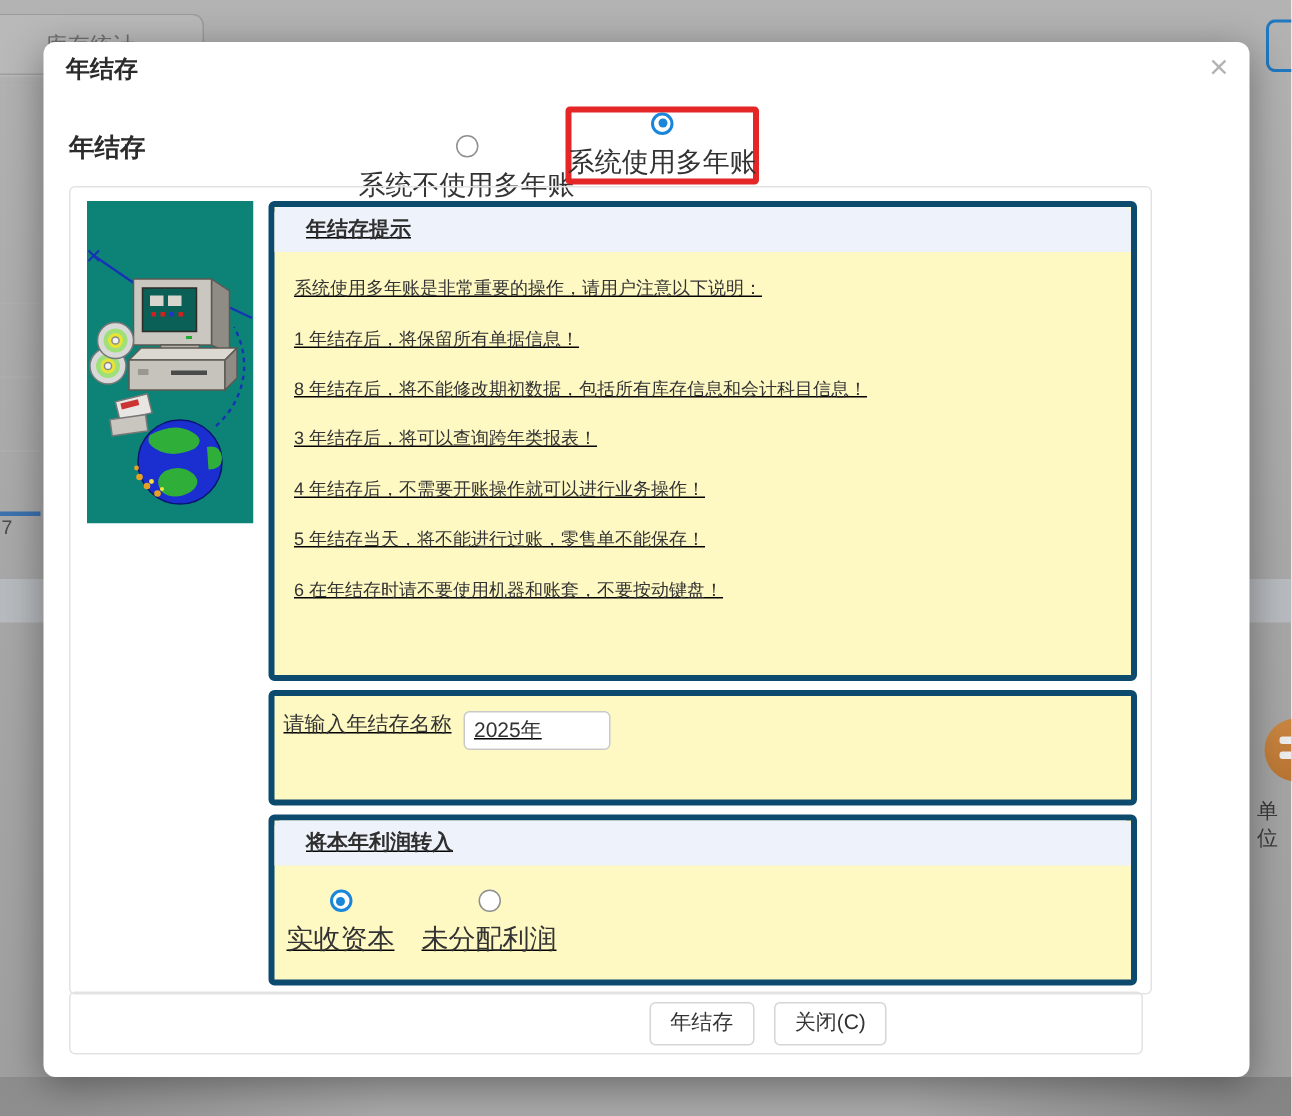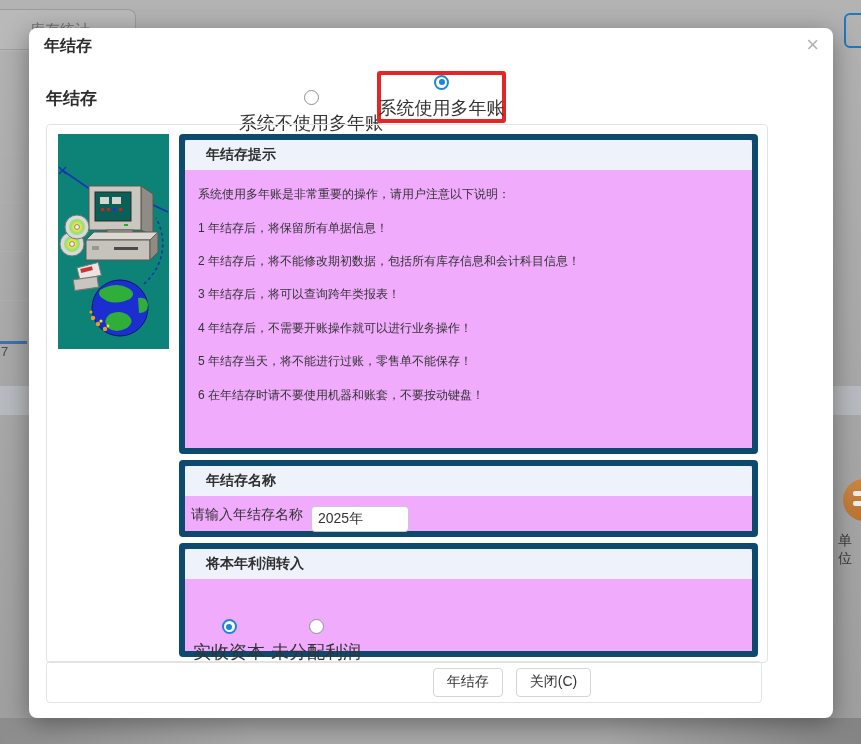--- a/index.html
+++ b/index.html
@@ -41,32 +41,32 @@
                     border-radius:50%;background:#1a86d9;}
   .radio-no{position:absolute;left:210px;top:62px;}
   .red-box{position:absolute;left:348px;top:43px;width:121px;height:44px;border:4px solid #e42626;
            border-radius:3px;display:flex;align-items:center;justify-content:center;}
 
   .content-box{position:absolute;left:17px;top:96px;width:722px;height:539px;
                border:1px solid #e3e3e3;border-radius:4px;box-sizing:border-box;}
   .clipart{position:absolute;left:11px;top:9px;width:111px;height:215px;}
 
   .sections{position:absolute;left:132px;top:9px;width:579px;}
-  .section{border:6px solid #0c4a6e;border-radius:4px;box-sizing:border-box;background:#f0abfc;}
+  .section{border:4px solid #0c4a6e;border-radius:4px;box-sizing:border-box;background:#fef9c3;text-decoration:underline;}
   .sec-header{height:30px;background:#edf2fb;display:flex;align-items:center;padding-left:21px;
               font-weight:bold;font-size:14px;color:#2f2f2f;border-radius:4px 4px 0 0;}
   .sec-prompt{height:320px;margin-bottom:6px;}
   .sec-prompt .sec-body{padding:8px 10px 0 13px;}
   .tip-line{height:33.4px;display:flex;align-items:center;font-size:12px;color:#333;}
   .sec-name{height:77px;margin-bottom:6px;}
   .sec-name .sec-body{display:flex;gap:8px;padding:10px 0 0 6px;font-size:14px;color:#333;}
   .name-input{width:84px;height:24px;border:1px solid #c9c9c9;border-radius:4px;padding:0 6px;
               font-size:14px;color:#333;font-family:inherit;}
   .sec-profit{height:114px;}
-  .sec-profit .sec-body{display:flex;align-items:center;gap:6px;padding:40px 0 0 8px;}
+  .sec-profit .sec-body{display:flex;align-items:center;gap:18px;padding:16px 0 0 8px;}
 
   .footer{position:absolute;left:17px;top:633px;width:716px;height:42px;border:1px solid #e3e3e3;
           border-radius:4px;box-sizing:border-box;display:flex;align-items:center;justify-content:center;}
   .btn-group{display:flex;gap:13px;transform:translateX(108px);}
   .btn{height:29px;padding:0 13px;background:#fff;border:1px solid #d5d5d5;border-radius:4px;
        font-size:14px;color:#333;font-family:inherit;cursor:pointer;}
 </style>
 </head>
 <body>
 
@@ -171,30 +171,29 @@
         </svg>
       </div>
 
       <div class="sections">
 
         <div class="section sec-prompt">
           <div class="sec-header">年结存提示</div>
           <div class="sec-body">
             <div class="tip-line">系统使用多年账是非常重要的操作，请用户注意以下说明：</div>
             <div class="tip-line">1 年结存后，将保留所有单据信息！</div>
-            <div class="tip-line">2 年结存后，将不能修改期初数据，包括所有库存信息和会计科目信息！</div>
+            <div class="tip-line">8 年结存后，将不能修改期初数据，包括所有库存信息和会计科目信息！</div>
             <div class="tip-line">3 年结存后，将可以查询跨年类报表！</div>
             <div class="tip-line">4 年结存后，不需要开账操作就可以进行业务操作！</div>
             <div class="tip-line">5 年结存当天，将不能进行过账，零售单不能保存！</div>
             <div class="tip-line">6 在年结存时请不要使用机器和账套，不要按动键盘！</div>
           </div>
         </div>
 
         <div class="section sec-name">
-          <div class="sec-header">年结存名称</div>
           <div class="sec-body">
             <span>请输入年结存名称</span>
             <input class="name-input" type="text" value="2025年" style="">
           </div>
         </div>
 
         <div class="section sec-profit">
           <div class="sec-header">将本年利润转入</div>
           <div class="sec-body">
             <label class="radio-item">

